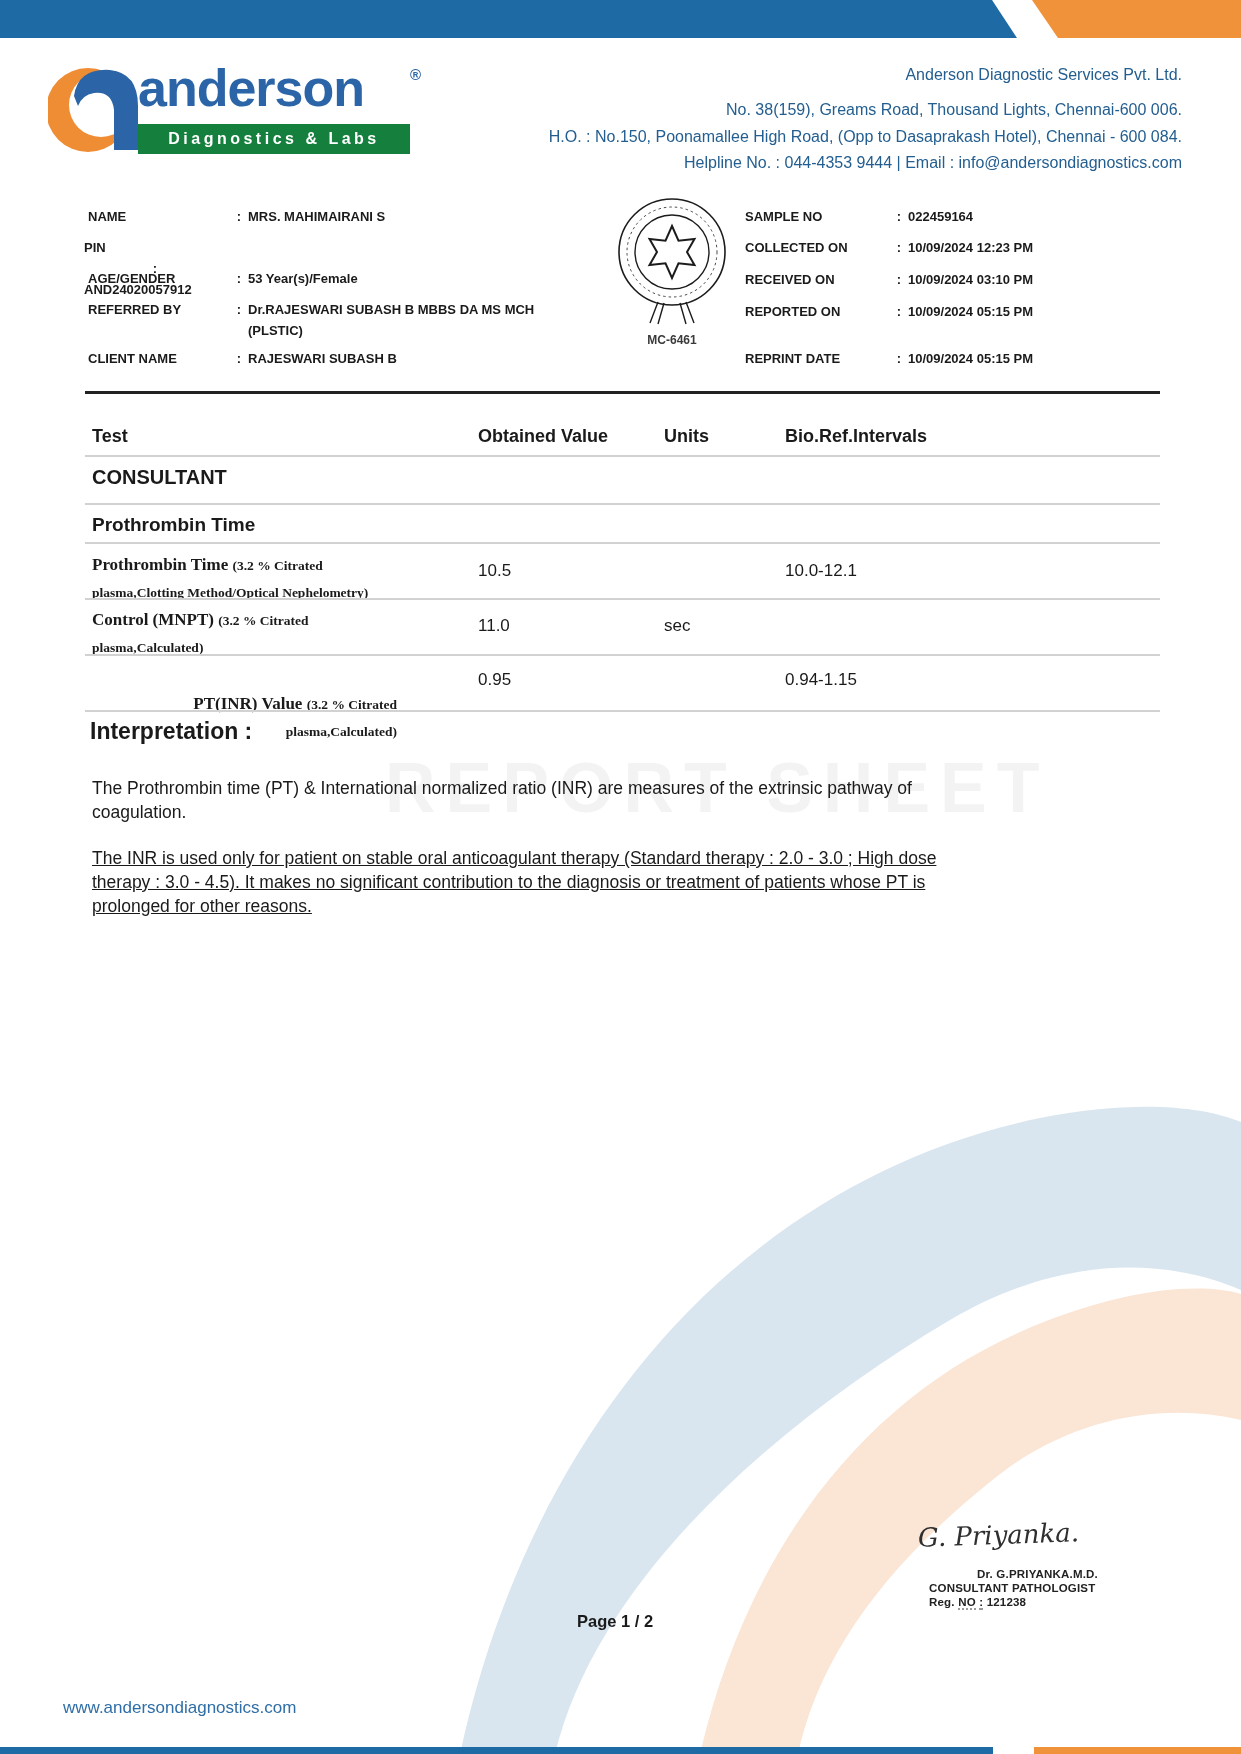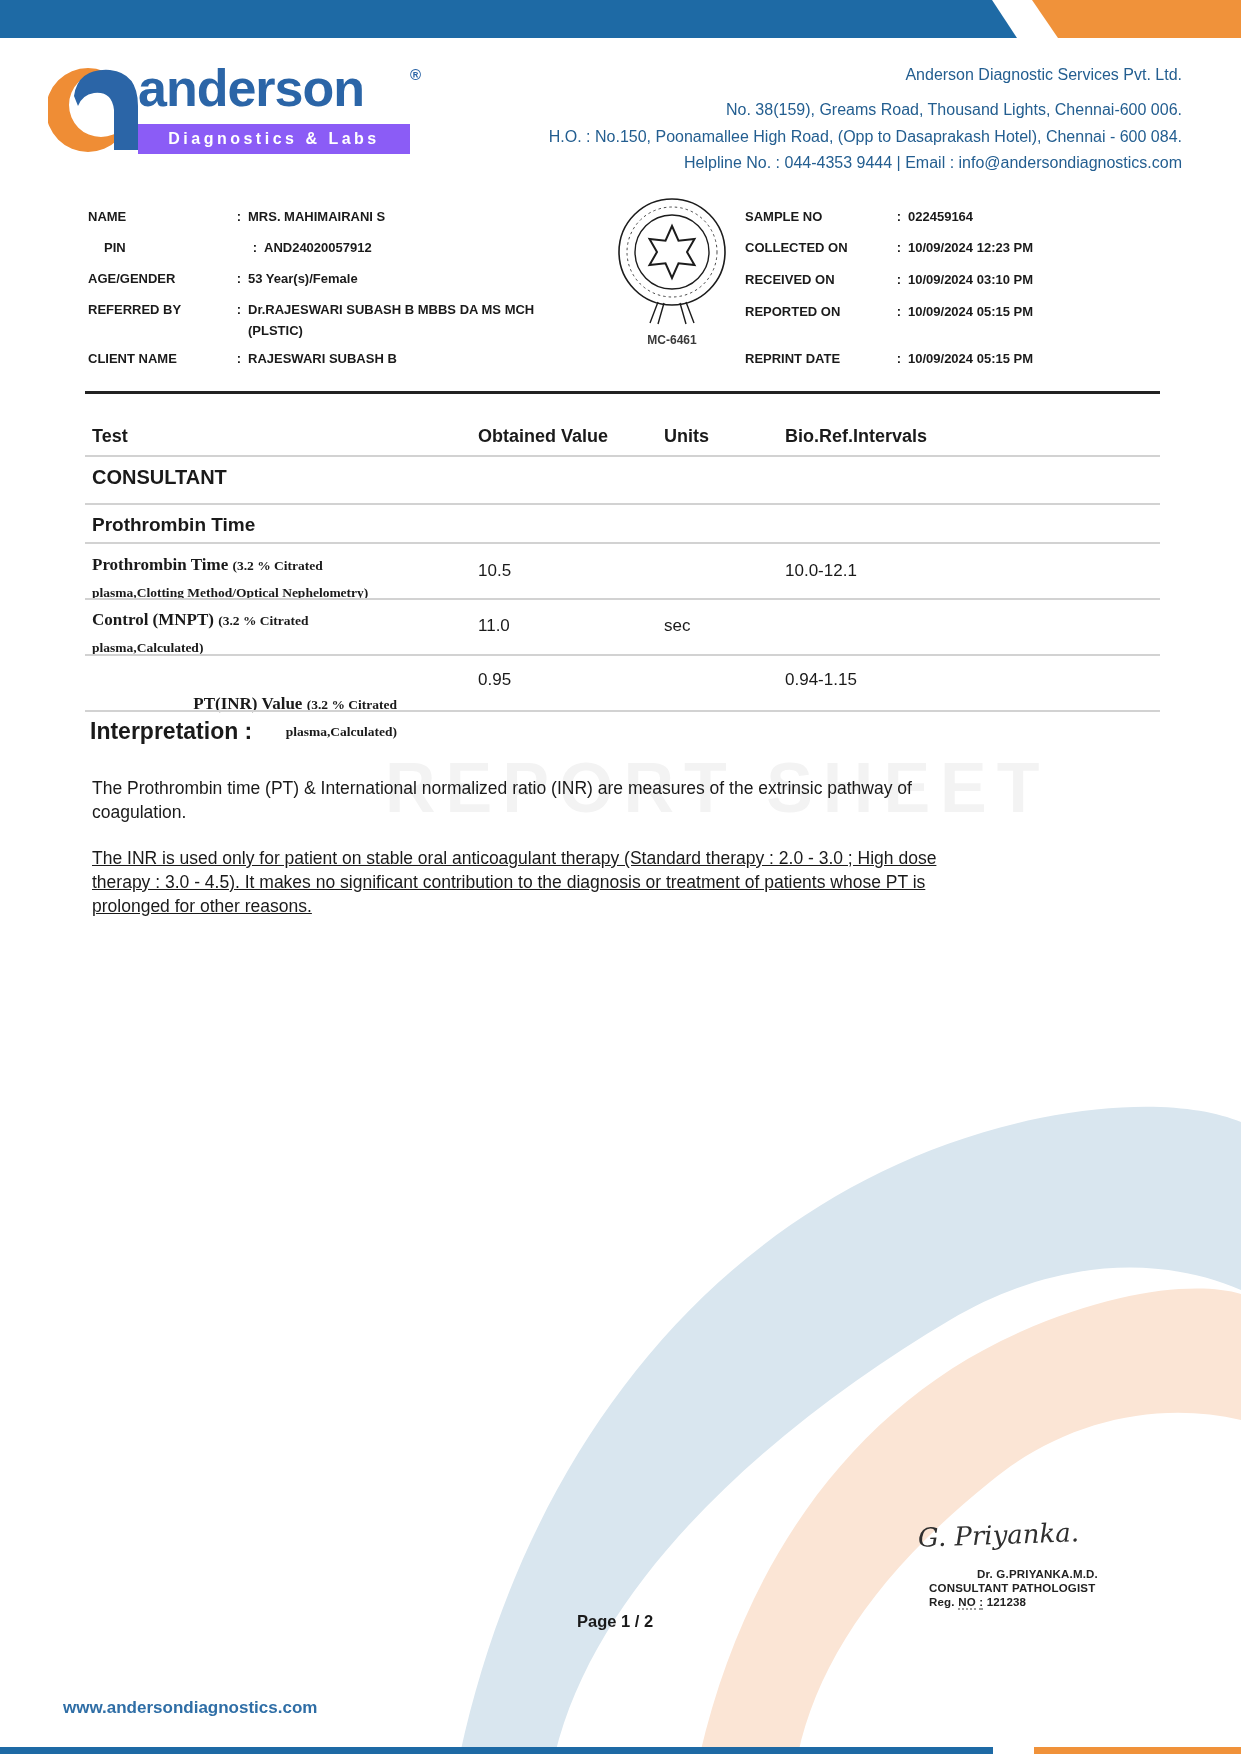--- a/index.html
+++ b/index.html
@@ -6,21 +6,21 @@
   #page{
     position:relative;width:1241px;height:1754px;background:#fff;overflow:hidden;
     font-family:"Liberation Sans", sans-serif;color:#1a1a1a;
   }
   .abs{position:absolute;}
   
   .company{position:absolute;right:59px;text-align:right;color:#235e90;}
   
   .logo-text{position:absolute;left:138px;top:58px;font-size:52px;font-weight:bold;color:#2b65a7;letter-spacing:-1px;}
   .logo-reg{position:absolute;left:410px;top:66px;font-size:15px;font-weight:bold;color:#2b65a7;}
-  .tagline{position:absolute;left:138px;top:124px;width:272px;height:30px;background:#8b5cf6;color:#fff;
+  .tagline{position:absolute;left:138px;top:124px;width:272px;height:30px;background:#15803d;color:#fff;
     font-size:16px;font-weight:bold;letter-spacing:3.5px;text-align:center;line-height:30px;}
   
   .info-row{position:absolute;display:flex;font-size:13px;font-weight:bold;line-height:21px;}
   .info-row .lbl{flex:0 0 auto;}
   .info-row .colon{flex:0 0 18px;text-align:center;}
   .info-row .val{flex:0 0 auto;}
   .leftcol .lbl{width:142px;}
   .rightcol .lbl{width:145px;}
   
   .rule-black{position:absolute;left:85px;width:1075px;height:3px;background:#222;}
@@ -37,21 +37,21 @@
   .interp-h{position:absolute;left:90px;font-size:23px;font-weight:bold;}
   .para{position:absolute;left:92px;width:890px;font-size:17.5px;line-height:24px;}
   .watermark{position:absolute;left:385px;top:748px;font-size:70px;font-weight:bold;letter-spacing:10px;
     color:rgba(40,40,40,0.055);white-space:nowrap;}
   
   .sig-script{position:absolute;left:918px;top:1520px;font-family:"DejaVu Serif", serif;font-style:italic;
     font-size:26px;color:#2f2f2f;transform:rotate(-2deg);}
   .sig-line{position:absolute;left:929px;font-size:11.5px;font-weight:bold;color:#222;letter-spacing:0.2px;}
   .dotted-u{border-bottom:2px dotted #9a9a9a;}
   .page-ind{position:absolute;left:577px;top:1612px;font-size:16.5px;font-weight:600;}
-  .website{position:absolute;left:63px;top:1698px;font-size:17px;font-weight:700;color:#2f6ea6;}
+  .website{position:absolute;left:63px;top:1698px;font-size:17px;font-weight:400;color:#2f6ea6;}
   .seal-code{position:absolute;left:612px;top:333px;width:120px;text-align:center;font-size:12px;font-weight:bold;color:#3a3a3a;}
   svg{display:block;}
 </style>
 </head>
 <body>
 
 <div id="page">
 
   <svg class="abs" style="left:0;top:950px;" width="1241" height="804" viewBox="0 0 1241 804" aria-hidden="true">
     <path d="M 460 804 C 530 480, 740 230, 1040 168 C 1130 150, 1200 155, 1241 172
@@ -78,21 +78,21 @@
   <div class="company name" style="top:66px;">Anderson Diagnostic Services Pvt. Ltd.</div>
   <div class="company addr" style="top:101px;">No. 38(159), Greams Road, Thousand Lights, Chennai-600 006.</div>
   <div class="company addr" style="top:128px;">H.O. : No.150, Poonamallee High Road, (Opp to Dasaprakash Hotel), Chennai - 600 084.</div>
   <div class="company help" style="top:154px;">Helpline No. : 044-4353 9444 | Email : info@andersondiagnostics.com</div>
 
   <div class="info-row leftcol" style="left:88px;top:206px;">
     <span class="lbl">NAME</span>
     <span class="colon">:</span>
     <span class="val">MRS. MAHIMAIRANI  S</span>
   </div>
-  <div class="info-row leftcol" style="left:104px;top:237px;">
+  <div class="info-row leftcol" style="left:84px;top:237px;flex-direction:column;">
     <span class="lbl">PIN</span>
     <span class="colon">:</span>
     <span class="val">AND24020057912</span>
   </div>
   <div class="info-row leftcol" style="left:88px;top:268px;">
     <span class="lbl">AGE/GENDER</span>
     <span class="colon">:</span>
     <span class="val">53 Year(s)/Female</span>
   </div>
   <div class="info-row leftcol" style="left:88px;top:299px;">

